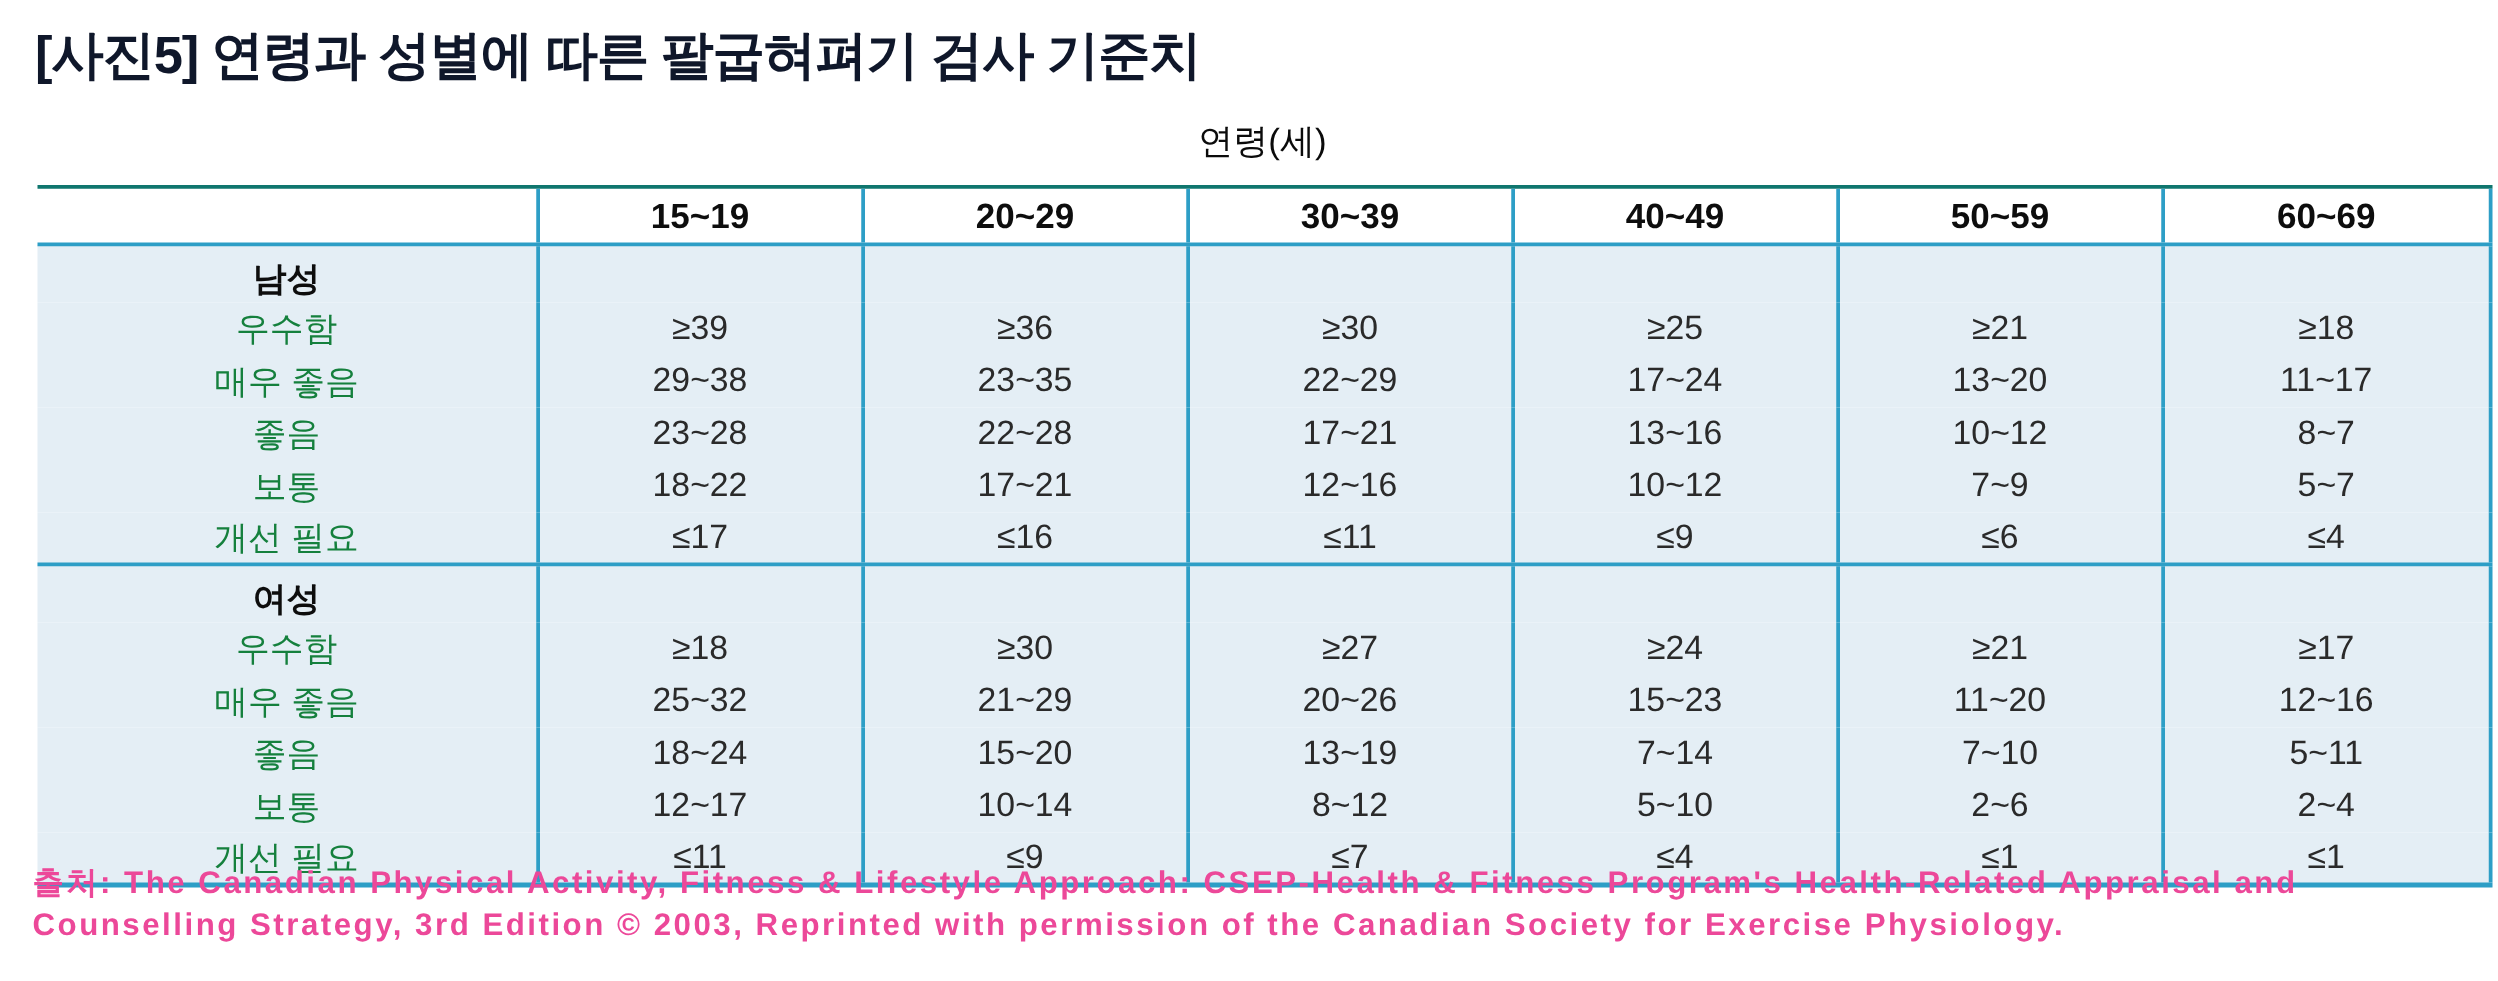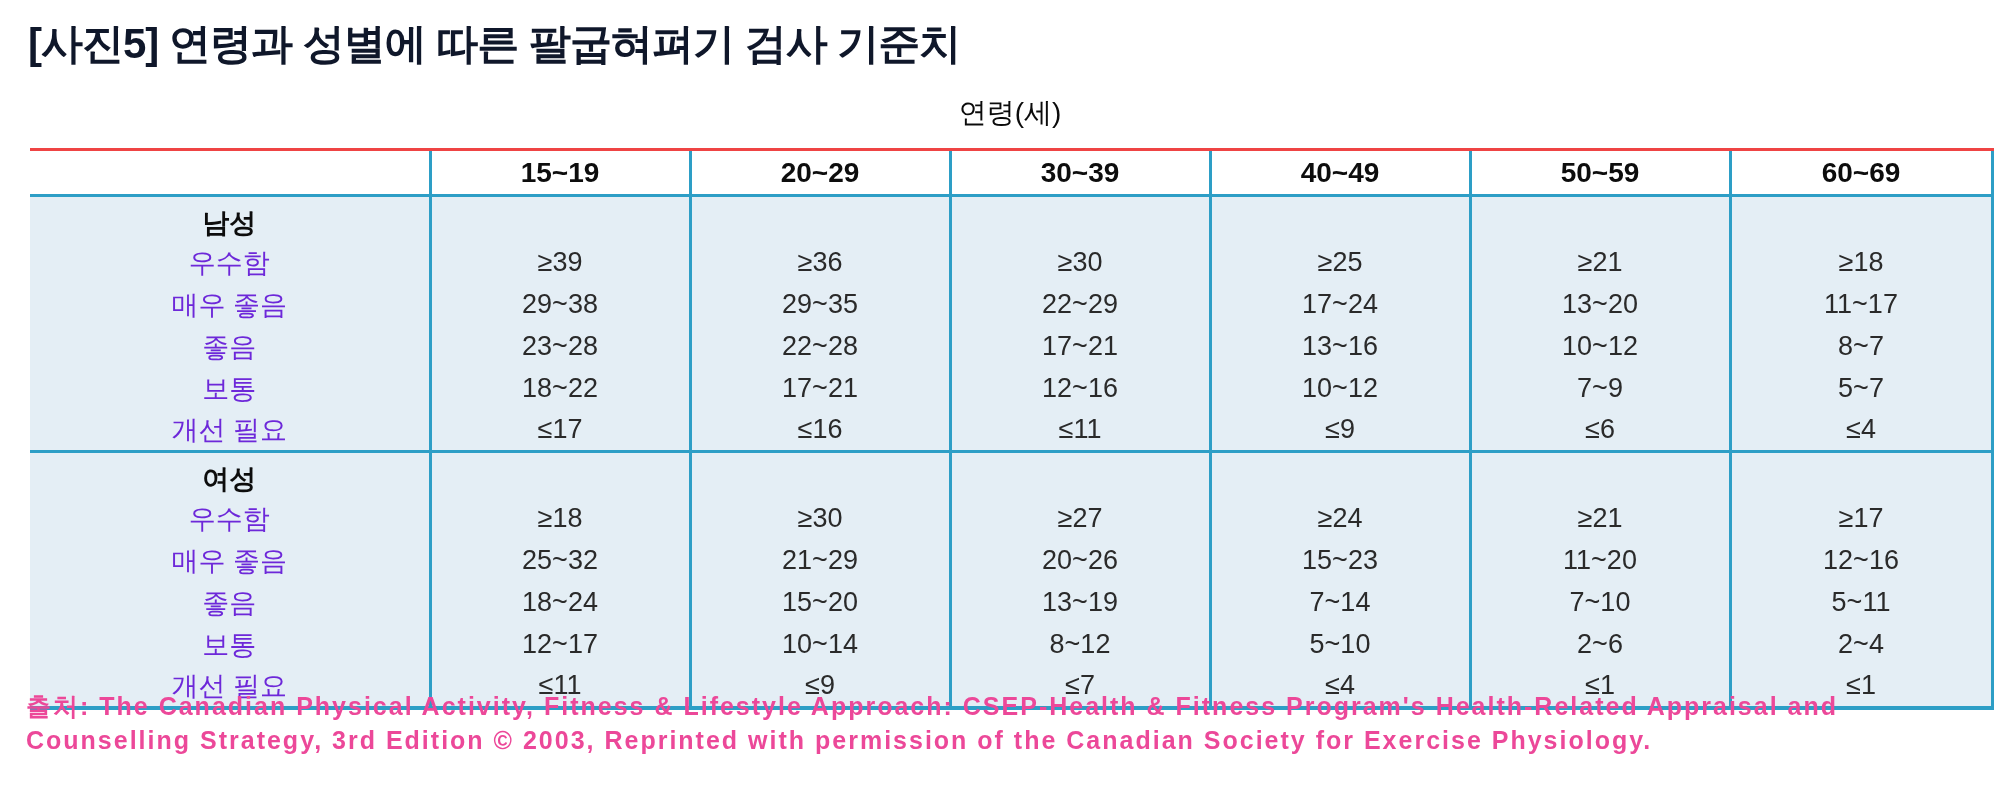--- a/index.html
+++ b/index.html
@@ -23,31 +23,31 @@
     position: absolute; left: 30px; top: 148px; width: 1962px;
     border-collapse: collapse; table-layout: fixed;
     border-right: 3px solid #2d9ec6;
   }
   table.norms th, table.norms td {
     text-align: center; vertical-align: middle;
     font-family: "Liberation Sans", "DejaVu Sans", sans-serif;
   }
   thead th {
     background: #ffffff;
-    border-top: 3px solid #ef4444;
+    border-top: 3px solid #0f766e;
     border-bottom: 3px solid #2d9ec6;
     font-size: 28px; font-weight: bold; color: #0d0d0d;
     height: 46px;
   }
   tbody td { background: #e4eef5; font-size: 27px; color: #2a2a2a; }
   .c { border-left: 3px solid #2d9ec6; }
   tr.gender-row td { height: 46px; padding-top: 8px; vertical-align: top; }
   tr.gender-row td.lbl { font-weight: bold; color: #0d0d0d; font-size: 27px; }
   tr.data-row td { height: 42px; }
-  tr.data-row td.lbl { color: #6d28d9; }
+  tr.data-row td.lbl { color: #15803d; }
   tr.sec-end td { border-bottom: 3px solid #2d9ec6; }
   tr.last td { border-bottom: 4px solid #2d9ec6; }
   .footer {
     position: absolute; left: 26px; top: 690px; width: 1945px;
     font-size: 25px; letter-spacing: 2px; line-height: 1.35;
     color: #ec4899;
     font-weight: bold;
   }
 </style>
 </head>
@@ -93,21 +93,21 @@
       <td class="c">≥39</td>
       <td class="c">≥36</td>
       <td class="c">≥30</td>
       <td class="c">≥25</td>
       <td class="c">≥21</td>
       <td class="c">≥18</td>
     </tr>
     <tr class="data-row">
       <td class="lbl">매우 좋음</td>
       <td class="c">29~38</td>
-      <td class="c">29~35</td>
+      <td class="c">23~35</td>
       <td class="c">22~29</td>
       <td class="c">17~24</td>
       <td class="c">13~20</td>
       <td class="c">11~17</td>
     </tr>
     <tr class="data-row">
       <td class="lbl">좋음</td>
       <td class="c">23~28</td>
       <td class="c">22~28</td>
       <td class="c">17~21</td>

